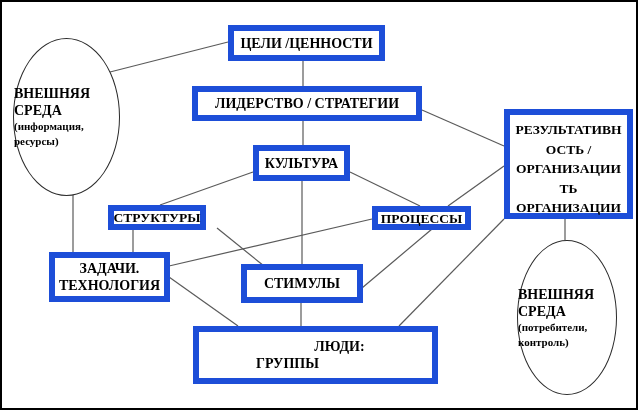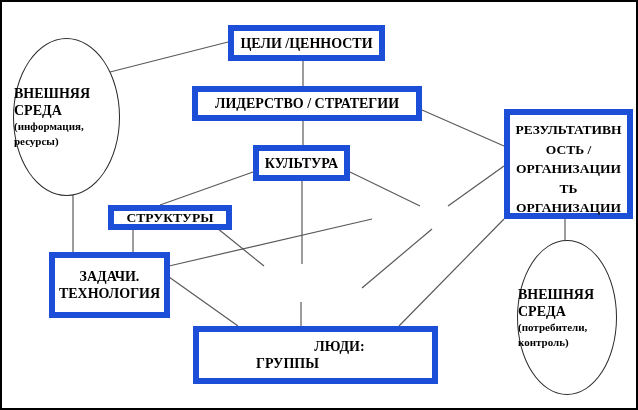--- a/index.html
+++ b/index.html
@@ -31,23 +31,23 @@
     display:flex;flex-direction:column;align-items:flex-start;justify-content:center;
     text-align:center;font-size:14px;line-height:17px;
     box-sizing:border-box;
   }
   .ellipse .small{font-size:11px;line-height:15px;}
   .stack{display:flex;flex-direction:column;align-items:center;justify-content:flex-start;}
   
   .n-goals{left:226px;top:23px;width:157px;height:36px;}
   .n-leadership{left:190px;top:84px;width:230px;height:35px;}
   .n-culture{left:251px;top:143px;width:97px;height:36px;}
-  .n-structures{left:106px;top:203px;width:124px;height:25px;font-size:13.5px;}
+  .n-structures{left:106px;top:203px;width:98px;height:25px;font-size:13.5px;}
   .n-processes{left:370px;top:204px;width:99px;height:24px;font-size:13.5px;}
-  .n-tasks{left:47px;top:250px;width:121px;height:66px;}
+  .n-tasks{left:47px;top:250px;width:121px;height:50px;}
   .n-stimuli{left:239px;top:262px;width:122px;height:39px;}
   .n-people{left:191px;top:324px;width:245px;height:58px;display:block;padding-top:6px;padding-left:48px;}
   .n-people .row2{display:flex;justify-content:space-between;padding:0 26px 0 9px;gap:40px;}
   .n-effect{left:502px;top:107px;width:129px;height:110px;font-size:13.5px;line-height:19.5px;align-items:flex-start;padding-top:5px;}
   .e-left{left:11px;top:36px;width:107px;height:158px;}
   .e-right{left:515px;top:238px;width:100px;height:155px;}
 </style>
 </head>
 <body>
 
@@ -96,28 +96,34 @@
   </div>
 
   <div class="node n-leadership">
     <span>ЛИДЕРСТВО  / СТРАТЕГИИ</span>
   </div>
 
   <div class="node n-structures">
     <span>СТРУКТУРЫ</span>
   </div>
 
+  <div class="node n-processes">
+    <span>ПРОЦЕССЫ</span>
+  </div>
 
   <div class="node n-tasks">
     <span class="stack">
       <span>ЗАДАЧИ.</span>
       <span>ТЕХНОЛОГИЯ</span>
     </span>
   </div>
 
+  <div class="node n-stimuli">
+    <span>СТИМУЛЫ</span>
+  </div>
 
   <div class="node n-people">
     <div style="text-align:center;">ЛЮДИ:</div>
     <div class="row2">
       <span>ГРУППЫ</span>
     </div>
   </div>
 
   <div class="node n-effect">
     <span class="stack">

